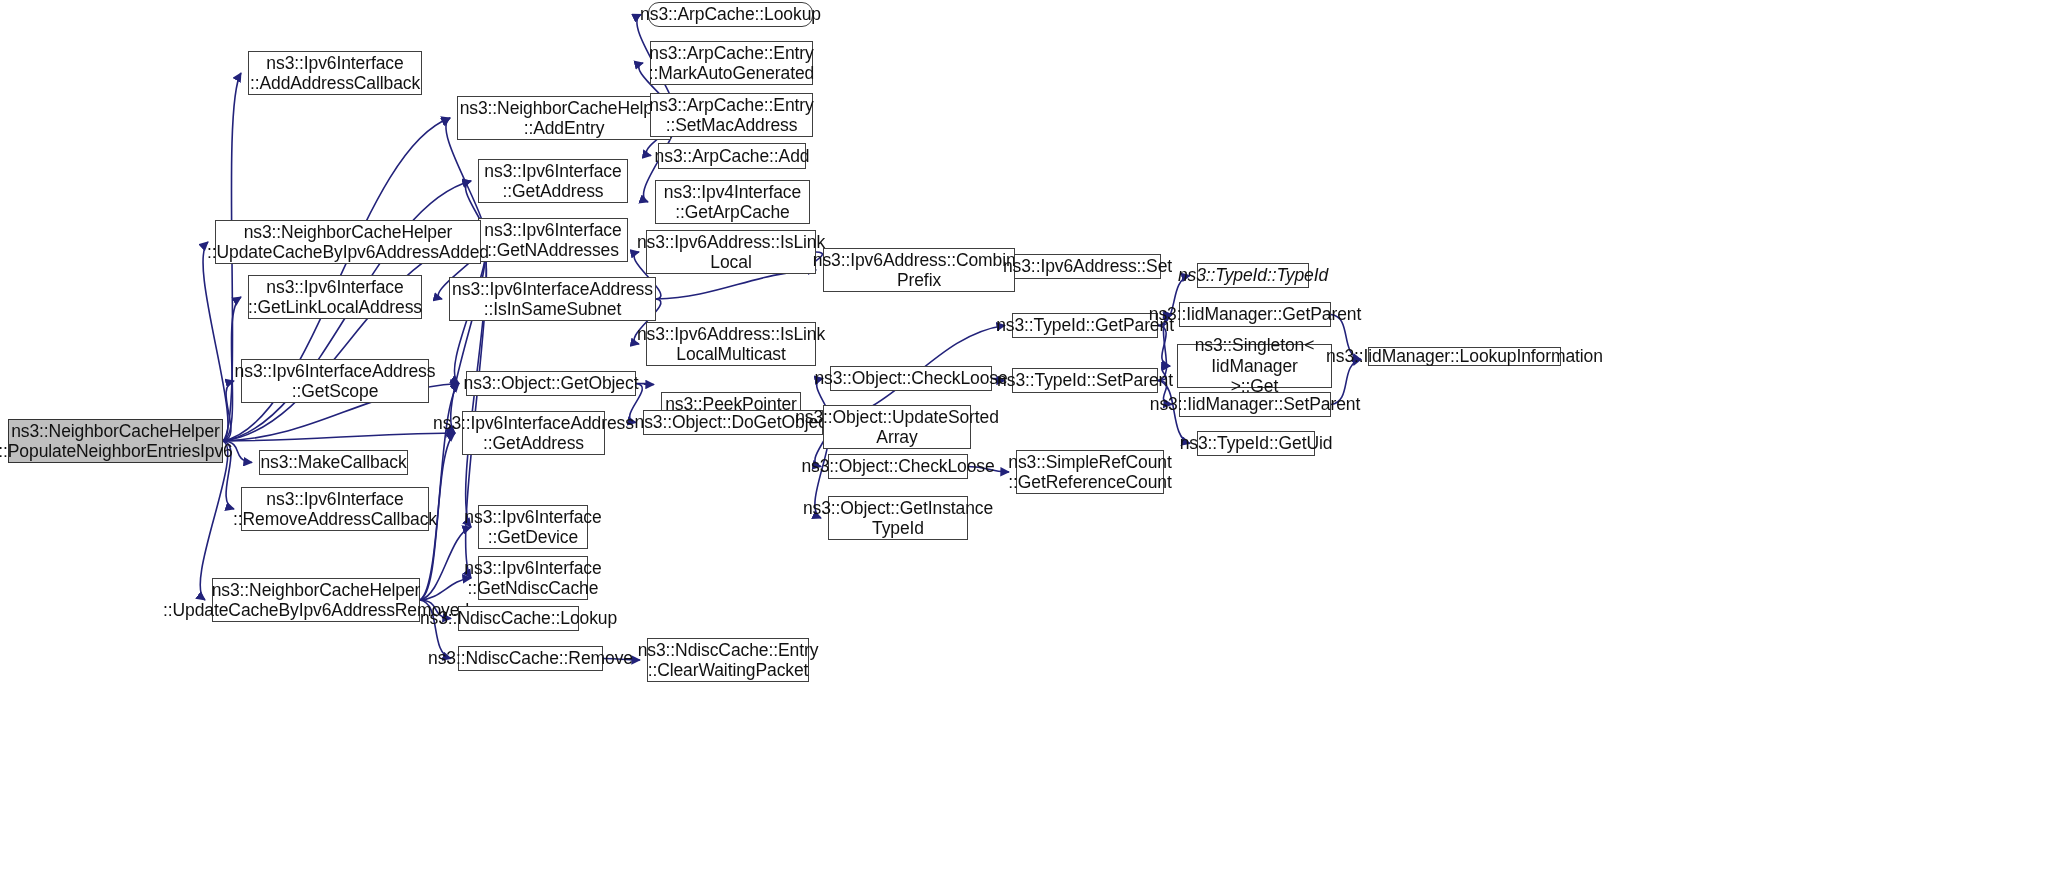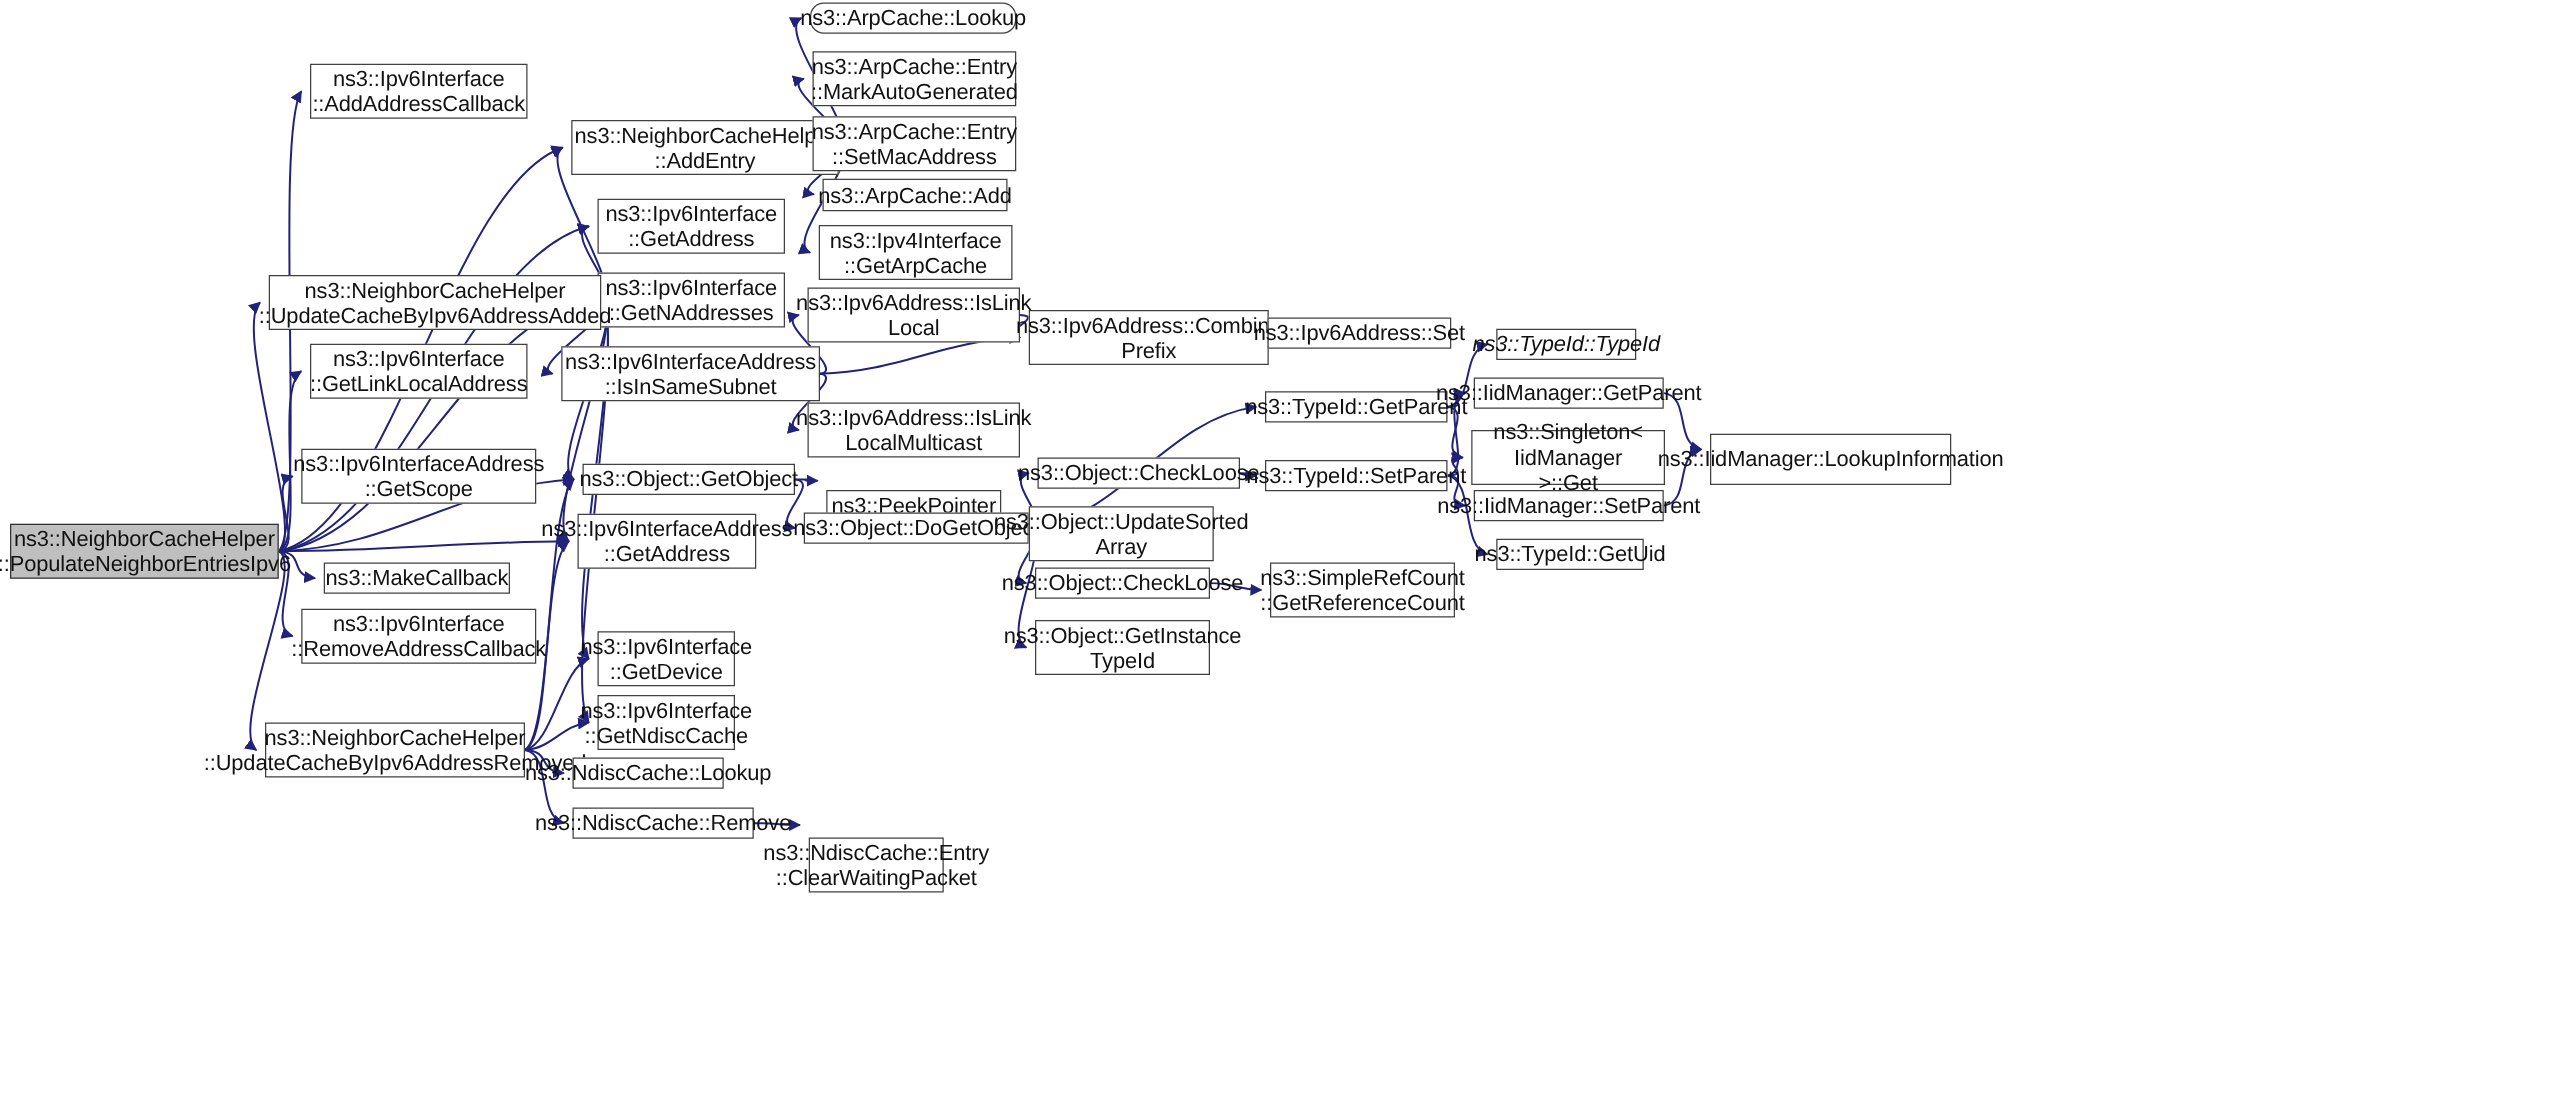--- a/index.html
+++ b/index.html
@@ -158,30 +158,30 @@
       <div class="node" style="left: 1016px; top: 450px; width: 148px; height: 44px;">ns3::SimpleRefCount
 ::GetReferenceCount</div>
       <div class="node" style="left: 1012px; top: 313px; width: 146px; height: 25px;">ns3::TypeId::GetParent</div>
       <div class="node" style="left: 1012px; top: 368px; width: 146px; height: 25px;">ns3::TypeId::SetParent</div>
       <div class="node" style="left: 1197px; top: 263px; width: 112px; height: 25px; font-style: italic;">ns3::TypeId::TypeId</div>
       <div class="node" style="left: 1179px; top: 302px; width: 152px; height: 25px;">ns3::IidManager::GetParent</div>
       <div class="node" style="left: 1177px; top: 344px; width: 155px; height: 44px;">ns3::Singleton&lt; IidManager
 &gt;::Get</div>
       <div class="node" style="left: 1179px; top: 392px; width: 152px; height: 25px;">ns3::IidManager::SetParent</div>
       <div class="node" style="left: 1197px; top: 431px; width: 118px; height: 25px;">ns3::TypeId::GetUid</div>
-      <div class="node" style="left: 1368px; top: 347px; width: 193px; height: 41px;">ns3::IidManager::LookupInformation</div>
+      <div class="node" style="left: 1368px; top: 347px; width: 193px; height: 19px;">ns3::IidManager::LookupInformation</div>
       <div class="node" style="left: 259px; top: 450px; width: 149px; height: 25px;">ns3::MakeCallback</div>
       <div class="node" style="left: 462px; top: 411px; width: 143px; height: 44px;">ns3::Ipv6InterfaceAddress
 ::GetAddress</div>
       <div class="node" style="left: 241px; top: 487px; width: 188px; height: 44px;">ns3::Ipv6Interface
 ::RemoveAddressCallback</div>
       <div class="node" style="left: 478px; top: 505px; width: 110px; height: 44px;">ns3::Ipv6Interface
 ::GetDevice</div>
       <div class="node" style="left: 478px; top: 556px; width: 110px; height: 44px;">ns3::Ipv6Interface
 ::GetNdiscCache</div>
       <div class="node" style="left: 212px; top: 578px; width: 208px; height: 44px;">ns3::NeighborCacheHelper
 ::UpdateCacheByIpv6AddressRemoved</div>
       <div class="node" style="left: 458px; top: 606px; width: 121px; height: 25px;">ns3::NdiscCache::Lookup</div>
       <div class="node" style="left: 458px; top: 646px; width: 145px; height: 25px;">ns3::NdiscCache::Remove</div>
-      <div class="node" style="left: 647px; top: 670px; width: 108px; height: 44px;">ns3::NdiscCache::Entry
+      <div class="node" style="left: 647px; top: 638px; width: 162px; height: 44px;">ns3::NdiscCache::Entry
 ::ClearWaitingPacket</div>
     </div>
 </div>
 
 </body></html>

